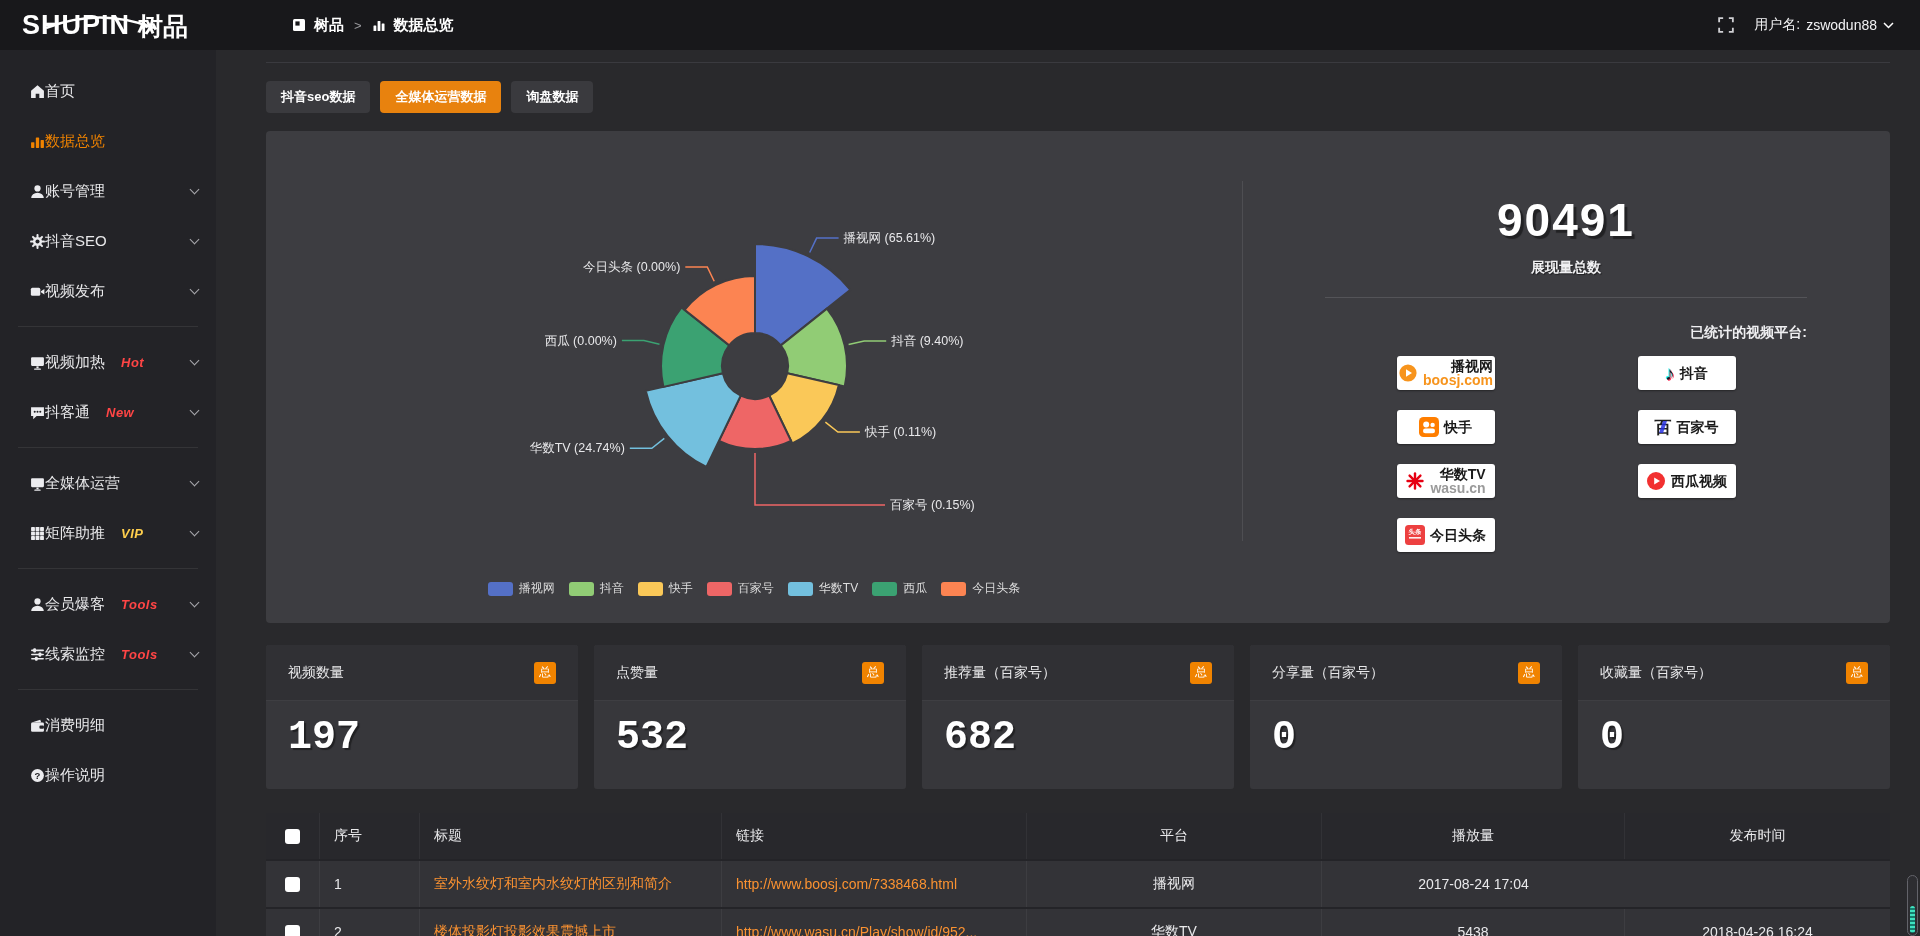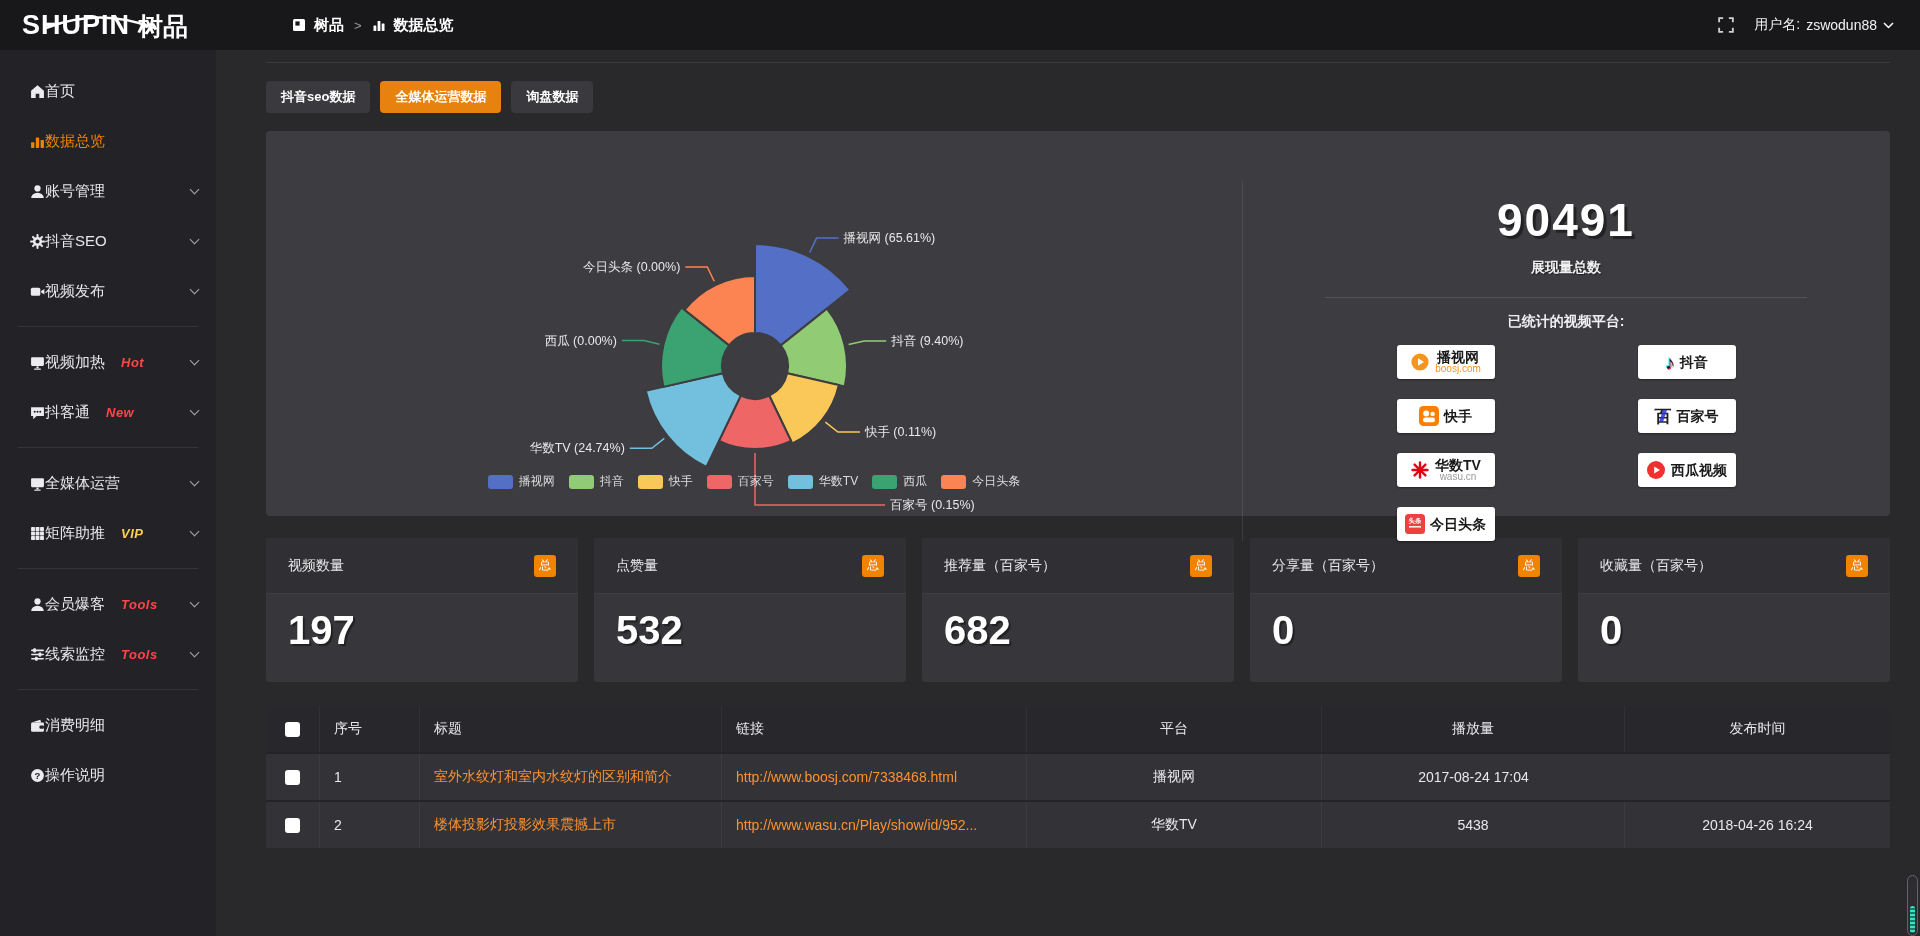--- a/index.html
+++ b/index.html
@@ -23,40 +23,40 @@
   .side-badge{font-style:italic;font-weight:700;font-size:13px;margin-left:16px;letter-spacing:.5px;}
   .chev{position:absolute;right:18px;width:7px;height:7px;border-right:1.6px solid #a9a9ad;border-bottom:1.6px solid #a9a9ad;transform:rotate(45deg);margin-top:-3px;}
   .side-divider{border-top:1px solid rgba(255,255,255,.08);margin:10px 18px;}
   
   .main{position:absolute;left:216px;top:50px;right:0;bottom:0;background:#29292c;}
   .head-rule{border-bottom:1px solid #3a3a3f;margin:12px 30px 0 50px;}
   .tabs{display:flex;gap:10px;margin:18px 30px 0 50px;}
   .tab{height:32px;padding:0 15px;display:flex;align-items:center;background:#3a3a3e;color:#fff;font-size:13px;font-weight:600;border-radius:4px;cursor:pointer;}
   .tab.active{background:#e8820e;}
   
-  .chart-panel{position:relative;margin:18px 30px 0 50px;height:385px;background:#3d3d41;border-radius:4px;}
+  .chart-panel{position:relative;margin:18px 30px 0 50px;height:492px;background:#3d3d41;border-radius:4px;}
   .pie-svg{position:absolute;left:0;top:0;}
   .legend{position:absolute;left:0;bottom:26px;width:976px;display:flex;justify-content:center;gap:14px;}
   .legend-item{display:flex;align-items:center;gap:6px;font-size:12px;color:#ddd;cursor:pointer;}
   .legend-chip{width:25px;height:14px;border-radius:3px;}
   .v-divider{position:absolute;left:976px;top:50px;height:360px;width:1px;background:rgba(255,255,255,.09);}
   .right-stats{position:absolute;left:976px;top:0;right:0;text-align:center;}
   .big-number{margin-top:62px;font-size:46px;font-weight:800;color:#fff;letter-spacing:2px;text-shadow:3px 3px 1px rgba(0,0,0,.45);}
   .big-caption{margin-top:12px;font-size:14px;font-weight:700;color:#f0f0f2;text-shadow:1px 1px 1px rgba(0,0,0,.5);}
   .h-divider{width:482px;margin:20px auto 0;border-top:1px solid rgba(255,255,255,.12);}
-  .platforms{width:482px;margin:15px auto 0;text-align:center;}
+  .platforms{width:482px;margin:26px auto 0;text-align:right;}
   .platforms-label{font-size:14px;font-weight:700;color:#efeff1;}
   .plat-grid{display:flex;margin-top:14px;}
   .plat-col{width:241px;display:flex;flex-direction:column;align-items:center;gap:20px;}
   .badge-plate{width:98px;height:34px;background:#fff;border-radius:3px;display:flex;align-items:center;justify-content:center;gap:5px;cursor:default;box-shadow:0 1px 2px rgba(0,0,0,.4);}
   .bp-name{font-size:14px;font-weight:700;color:#1a1a1a;line-height:1;}
   .bp-stack{display:flex;flex-direction:column;line-height:1;}
-  .bp-sub{font-size:10px;font-weight:400;}
-  
-  .cards{display:flex;gap:16px;margin:22px 30px 0 50px;}
+  .bp-sub{font-size:14px;font-weight:700;}
+  
+  .cards{display:flex;gap:16px;margin:22px 30px 0 50px;font-family:Liberation Mono, monospace;}
   .card{flex:1;height:144px;background:#37373b;border-radius:3px;overflow:hidden;}
   .card-head{height:56px;display:flex;align-items:center;justify-content:space-between;padding:0 22px;background:#303034;border-bottom:1px solid rgba(255,255,255,.07);}
   .card-label{font-size:14px;color:#e8e8ea;}
   .card-badge{width:22px;height:22px;border-radius:3px;background:#f08300;color:#fff;font-size:12px;display:flex;align-items:center;justify-content:center;}
   .card-num{padding:14px 0 0 22px;font-size:40px;font-weight:700;color:#fff;text-shadow:2px 2px 1px rgba(0,0,0,.4);}
   
   .table-wrap{margin:24px 30px 0 50px;}
   .t-row{display:grid;grid-template-columns:54px 100px 302px 305px 295px 303px 1fr;background:#333337;}
   .t-row.header{background:#28282c;}
   .t-row + .t-row{border-top:2px solid #242428;}

